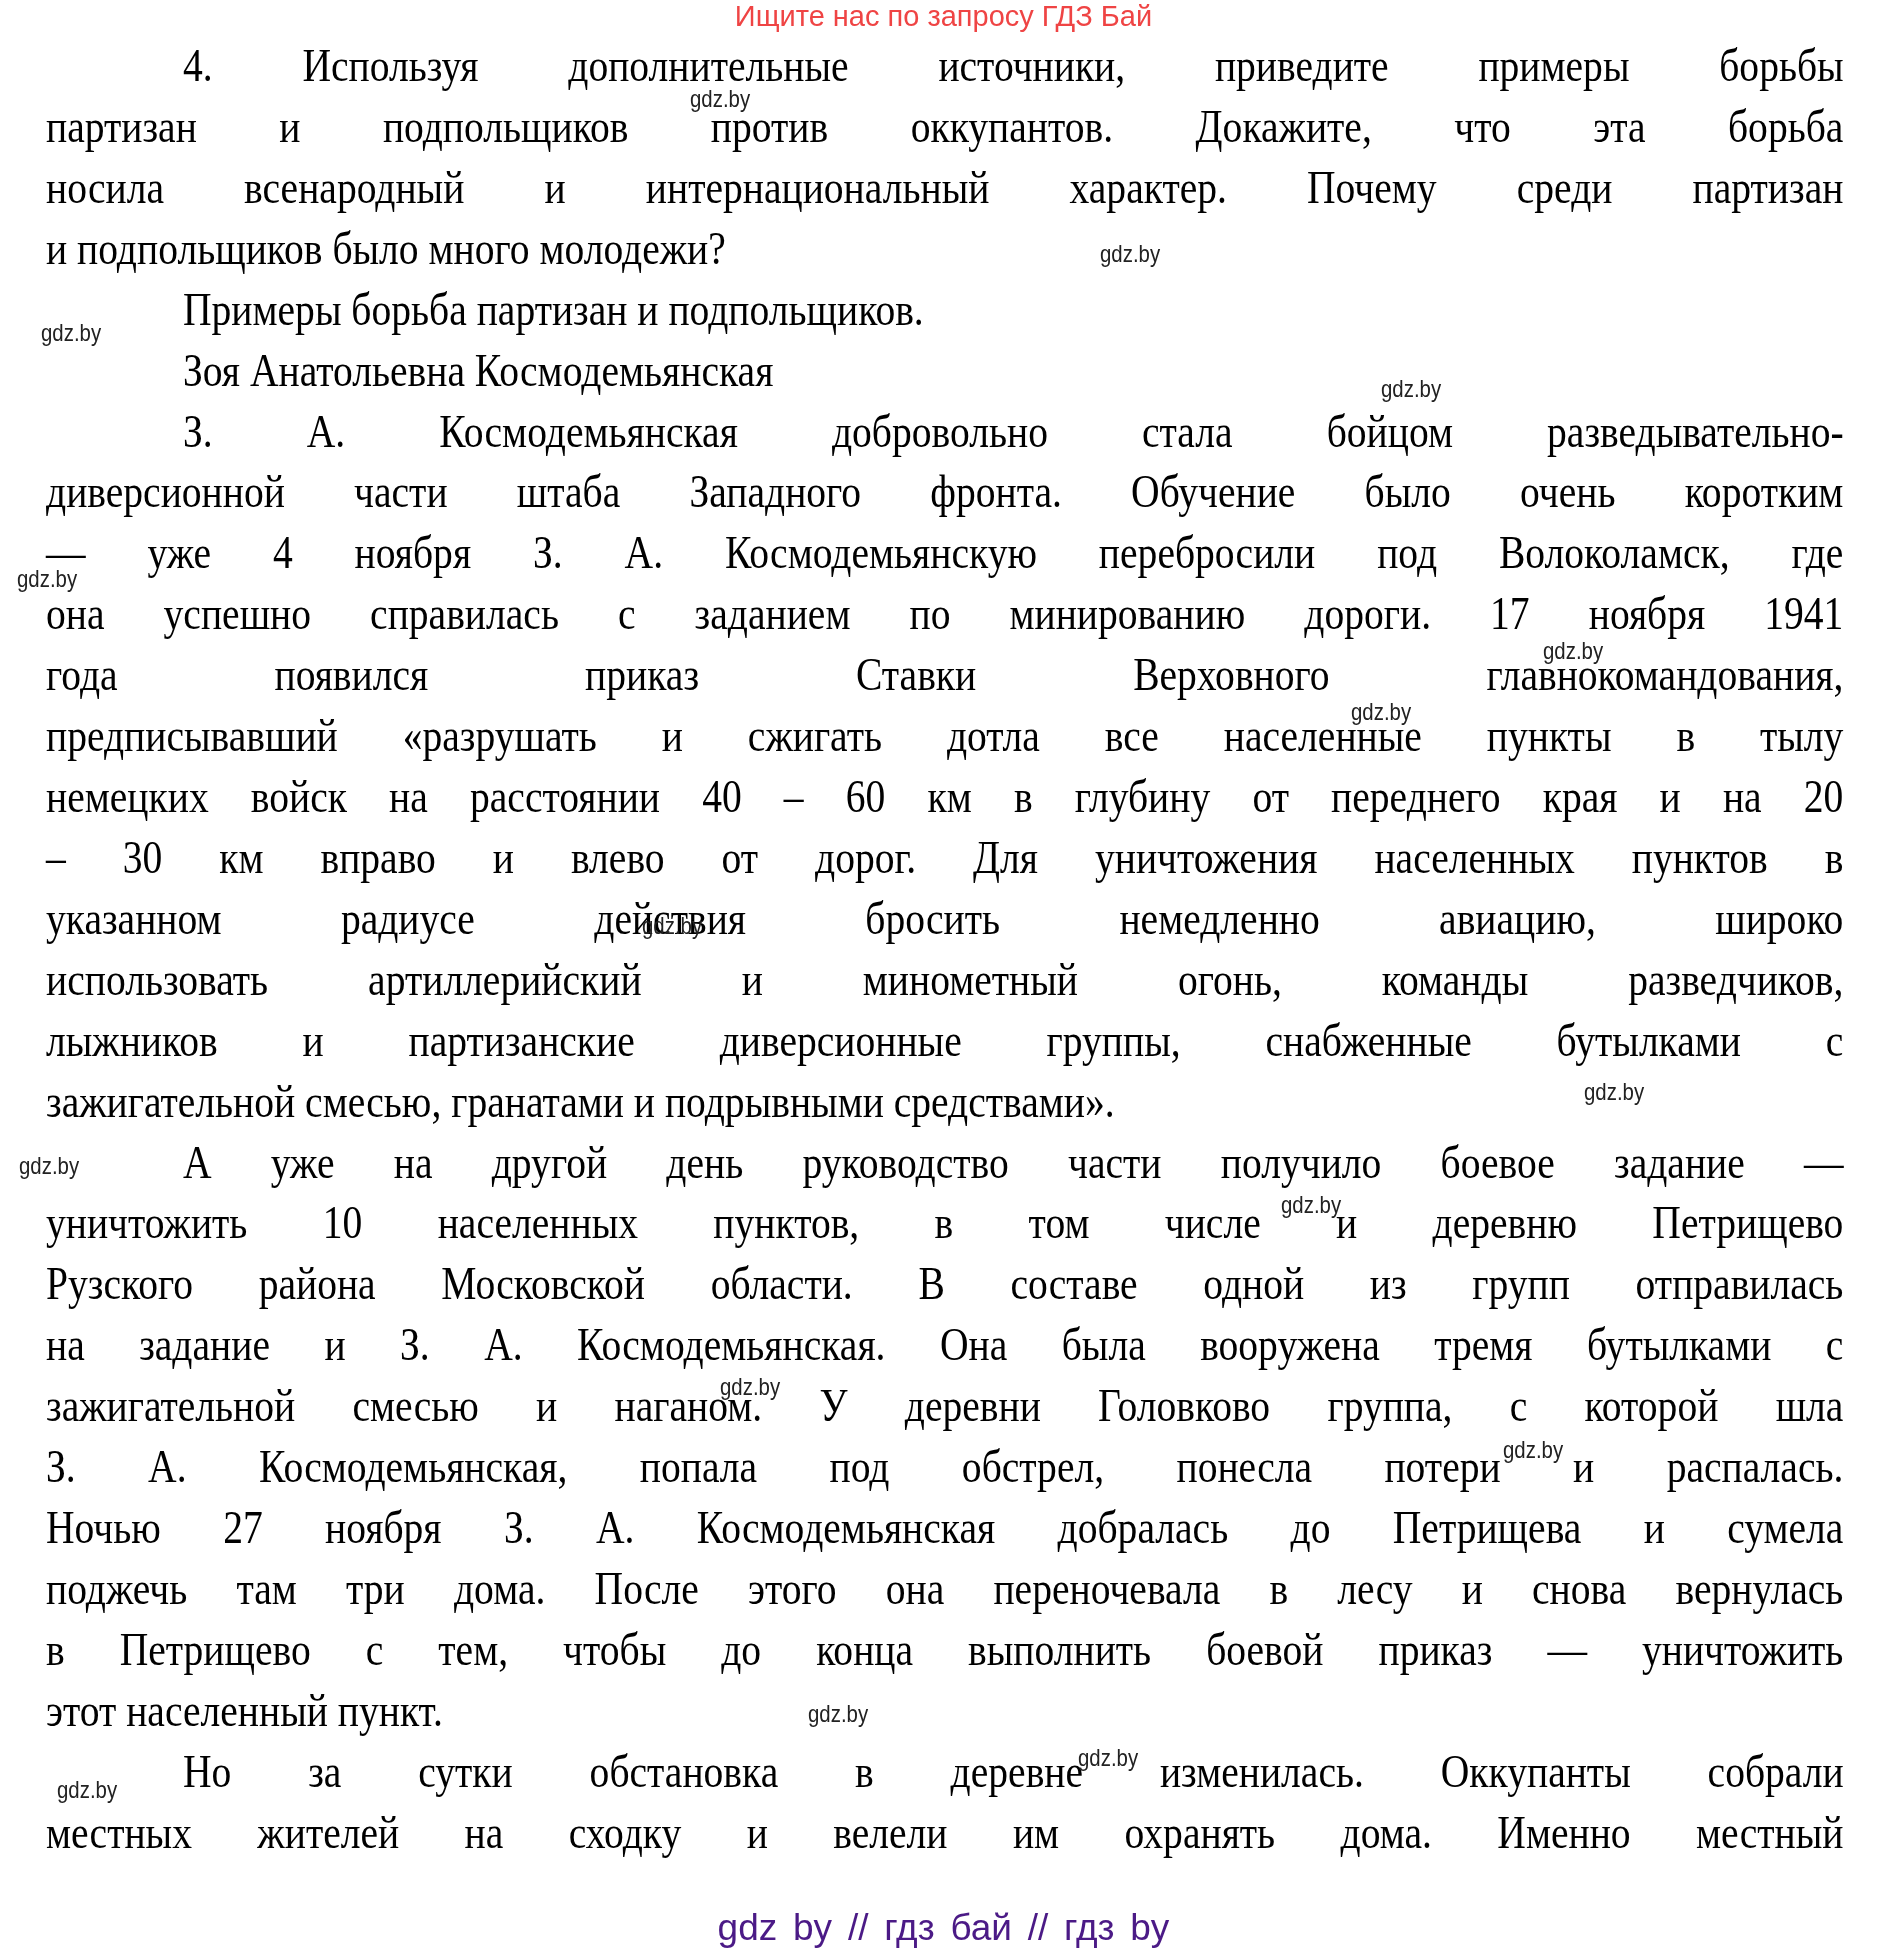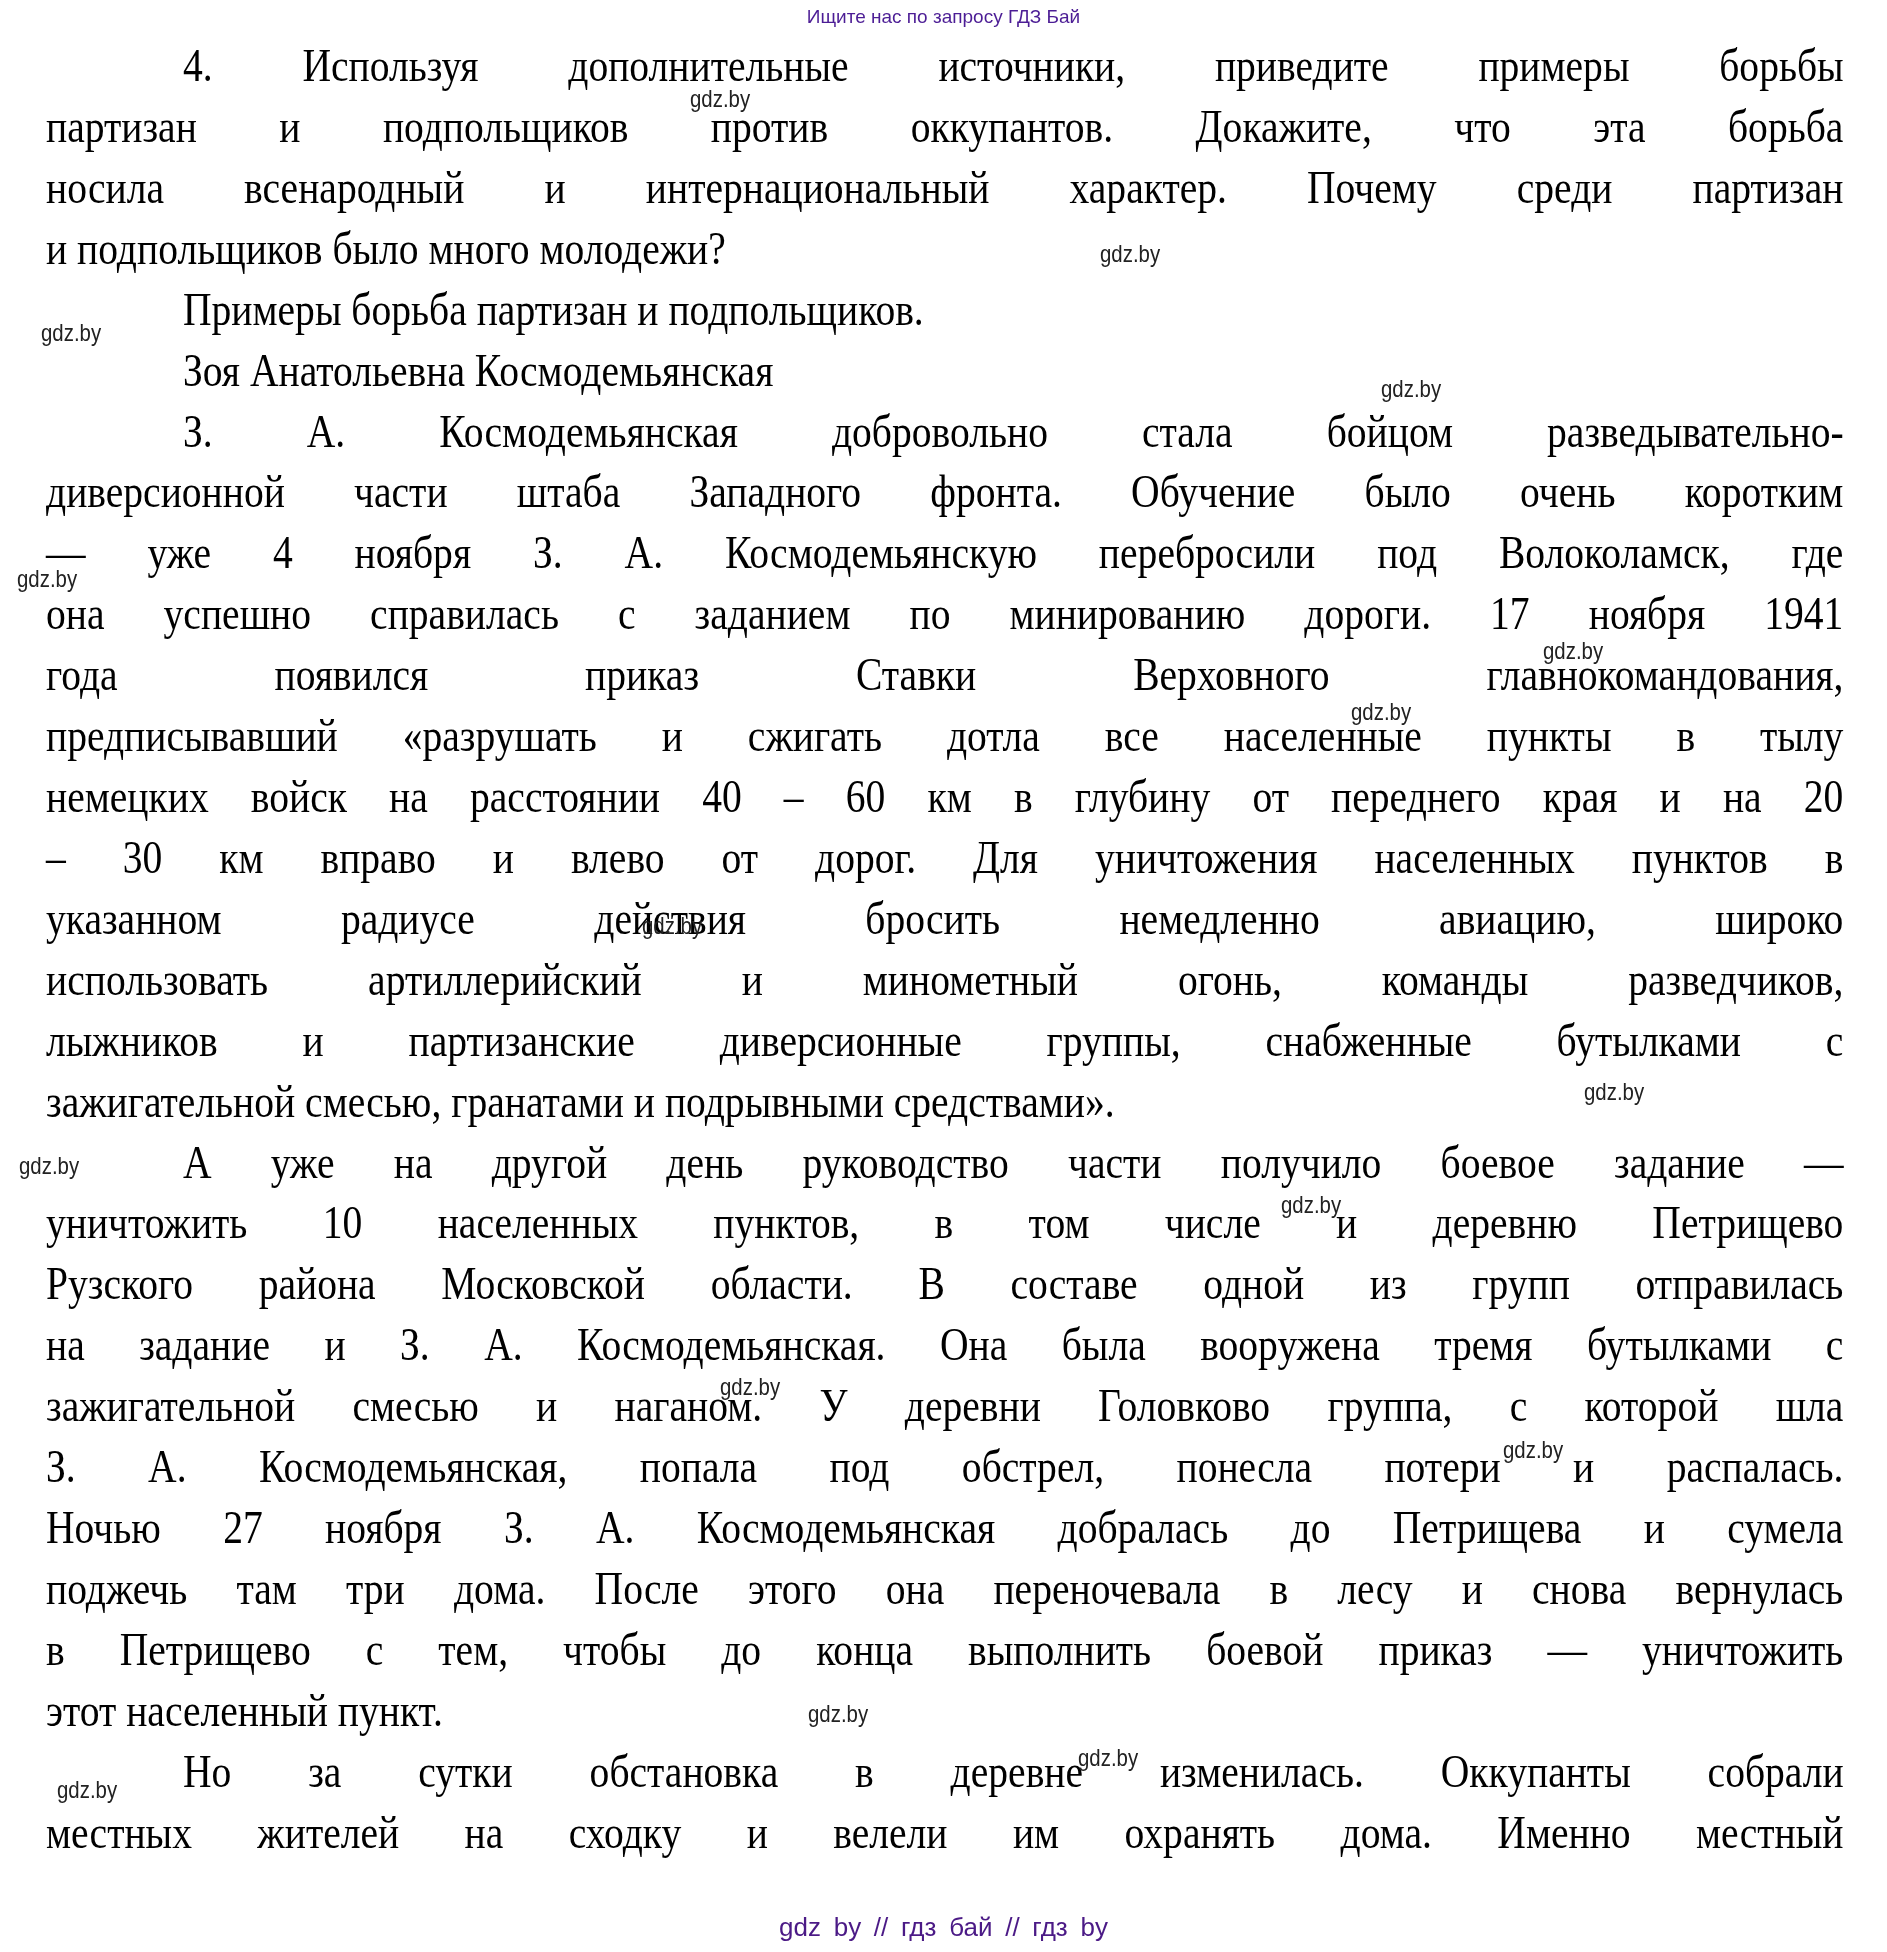--- a/index.html
+++ b/index.html
@@ -2,26 +2,26 @@
 <html style="font-size:14.8px"><head>
 <meta charset="utf-8">
 <style>
   html, body { margin: 0; padding: 0; background: #ffffff; }
   body {
     width: 1887px; height: 1953px; position: relative; overflow: hidden;
     font-family: "Liberation Serif", serif; color: #000;
   }
   .header-banner {
     position: absolute; top: 0; left: 0; width: 1887px; text-align: center;
-    font-family: "Liberation Sans", sans-serif; font-size: 19px; line-height: 33px;
-    color: #4c1d95;
+    font-family: "Liberation Sans", sans-serif; font-size: 29px; line-height: 33px;
+    color: #ef4444;
   }
   .footer-banner {
     position: absolute; top: 1909px; left: 0; width: 1887px; text-align: center;
-    font-family: "Liberation Sans", sans-serif; font-size: 26px; line-height: 37px;
+    font-family: "Liberation Sans", sans-serif; font-size: 37px; line-height: 37px;
     color: #4b1a86; word-spacing: 5.5px;
   }
   .line {
     position: absolute; left: 46px; width: 1797px; height: 61px;
     font-size: 46px; line-height: 61px; white-space: nowrap;
     transform: scaleX(0.86); transform-origin: left top;
   }
   .just { text-align: justify; text-align-last: justify; width: 2090px; }
   .indent { left: 183px; }
   .indent.just { width: 1931px; }

